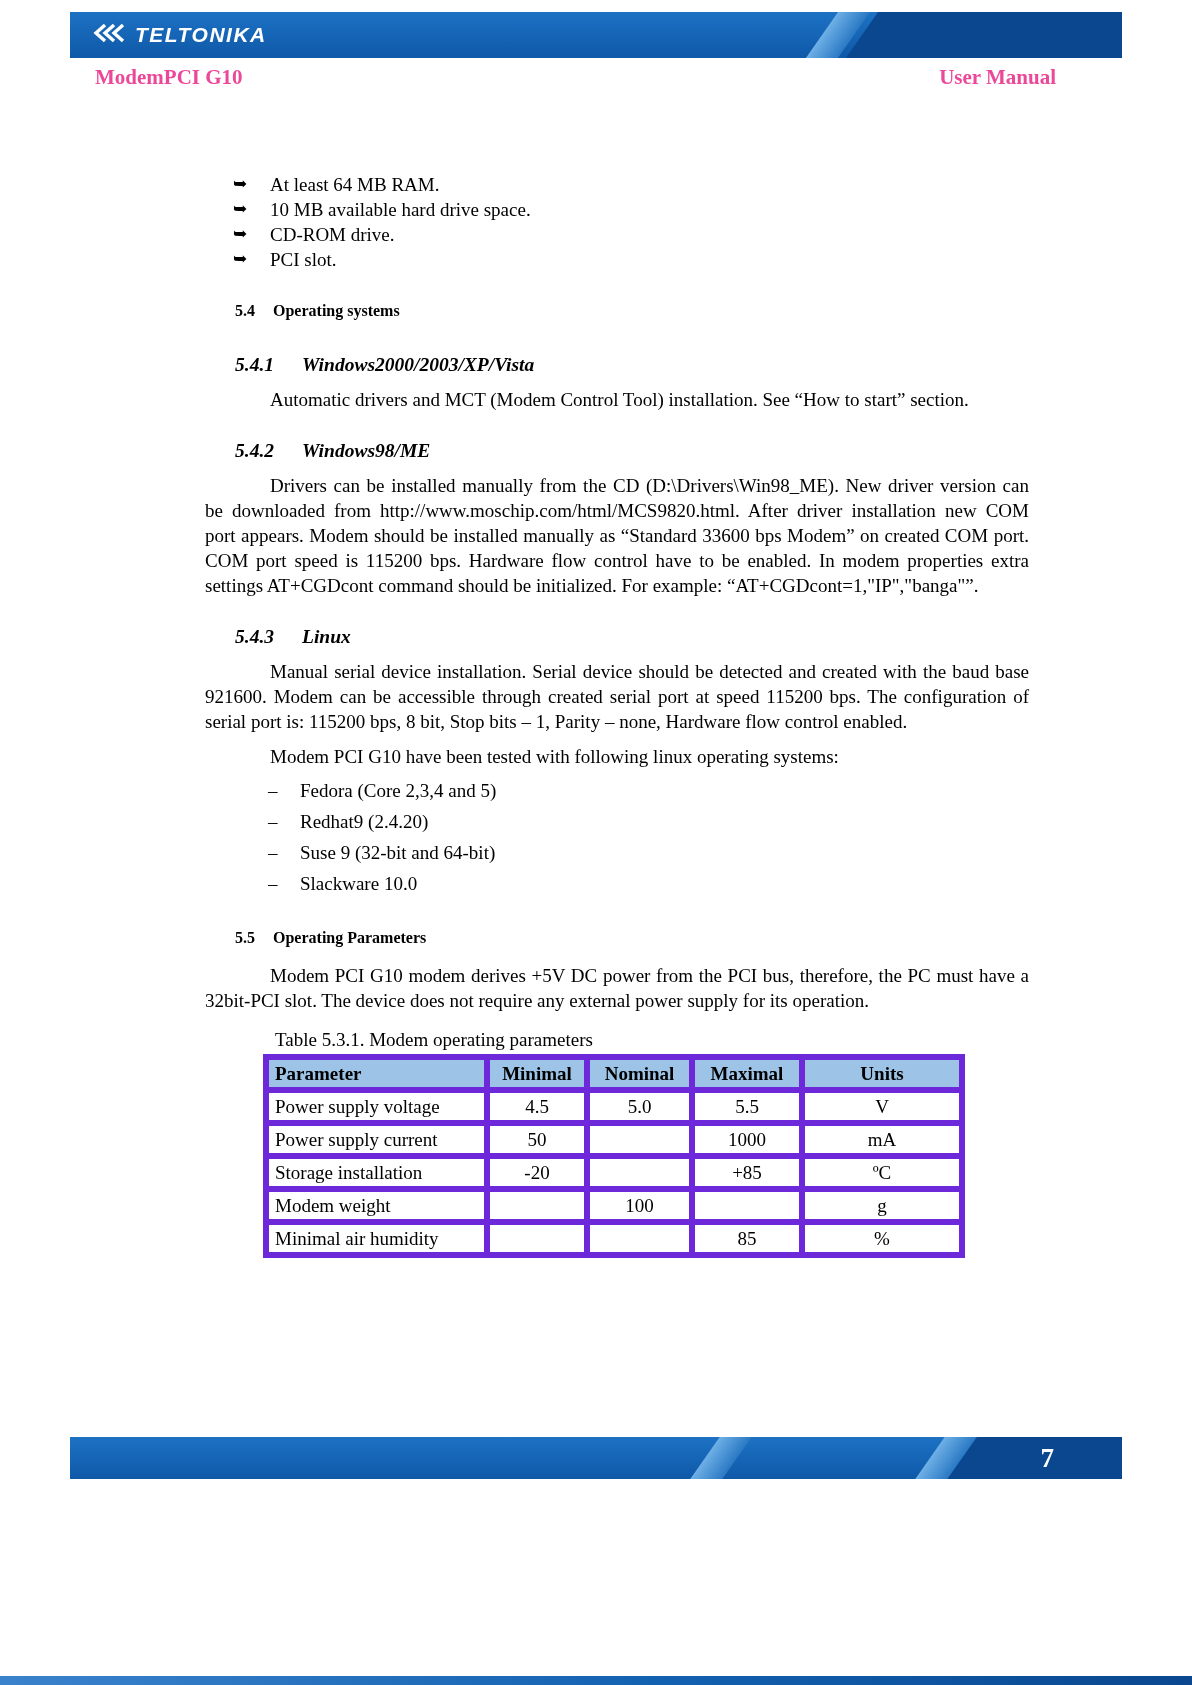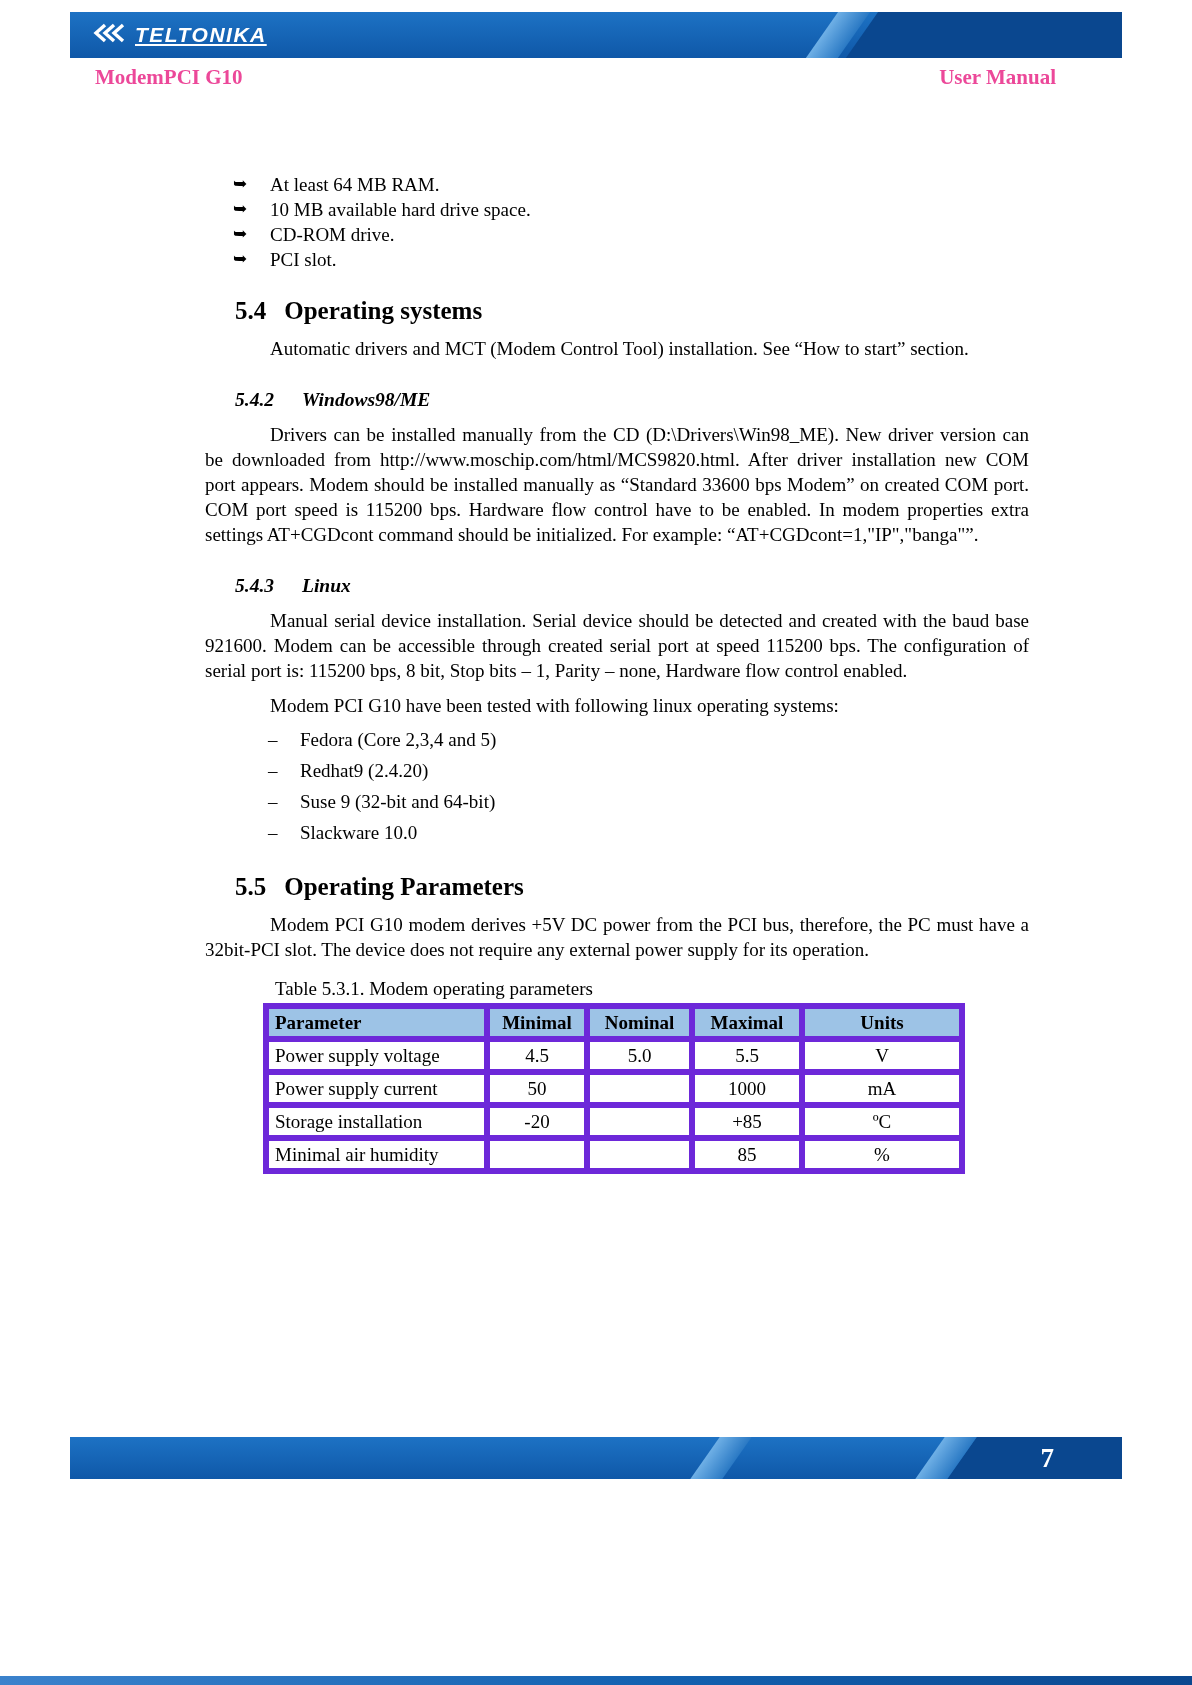--- a/index.html
+++ b/index.html
@@ -20,40 +20,40 @@
   .topbar { top:12px; }
   .seg { position:absolute; top:-6px; bottom:-6px; transform:skewX(-35deg); }
   .seg-dark  { right:-40px; width:300px; background:#0a478f; }
   .seg-light { width:32px; background:linear-gradient(90deg,#6fb0e6,#2a79c4); }
   .topbar .seg-light { right:268px; }
 
   .logo { position:absolute; left:22px; top:50%; transform:translateY(-50%);
           display:flex; align-items:center; gap:7px; }
   .brand {
     color:#fff; font-family:"Liberation Sans", sans-serif;
-    font-weight:bold; font-style:italic; font-size:21px; letter-spacing:1.5px;text-decoration:underline;
+    font-weight:bold; font-style:italic; font-size:21px; letter-spacing:1.5px;
   }
 
   
   .subheader {
     position:absolute; left:70px; right:70px; top:64px;
     display:flex; justify-content:space-between;
     padding:0 66px 0 25px;
     color:#ec4899; font-weight:bold; font-size:21px; line-height:26px;
   }
 
   
   .content { position:absolute; left:205px; top:172px; width:824px;
              font-size:19px; line-height:25px; }
 
   .req-list { list-style:none; }
   .req-list li { position:relative; padding-left:65px; }
   .req-list .bullet { position:absolute; left:28px; top:-1px; font-family:"DejaVu Sans", sans-serif; font-size:17px; }
 
-  .h-major { font-size:25px; line-height:30px; font-weight:bold; margin:24px 0 0 30px; }
+  .h-major { font-size:16px; line-height:30px; font-weight:bold; margin:24px 0 0 30px; }
   .h-major .num { margin-right:18px; }
   .h-minor { font-size:19.5px; line-height:25px; font-weight:bold; font-style:italic; margin:26px 0 0 30px; }
   .h-minor .num { margin-right:28px; }
 
   .para { text-align:justify; text-indent:65px; margin-top:10px; }
 
   .dash-list { list-style:none; margin-top:6px; }
   .dash-list li { position:relative; padding-left:95px; line-height:31px; }
   .dash-list .dash { position:absolute; left:63px; }
 
@@ -127,20 +127,23 @@
       <li>
         <span class="bullet">➥</span>
         <span>PCI slot.</span>
       </li>
     </ul>
 
     <h2 class="h-major">
       <span class="num">5.4</span><span>Operating systems</span>
     </h2>
 
+    <h3 class="h-minor">
+      <span class="num">5.4.1</span><span>Windows2000/2003/XP/Vista</span>
+    </h3>
     <p class="para">Automatic drivers and MCT (Modem Control Tool) installation. See “How to start” section.</p>
 
     <h3 class="h-minor">
       <span class="num">5.4.2</span><span>Windows98/ME</span>
     </h3>
     <p class="para">Drivers can be installed manually from the CD (D:\Drivers\Win98_ME). New driver version can be downloaded from http://www.moschip.com/html/MCS9820.html. After driver installation new COM port appears. Modem should be installed manually as “Standard 33600 bps Modem” on created COM port. COM port speed is 115200 bps. Hardware flow control have to be enabled. In modem properties extra settings AT+CGDcont command should be initialized. For example: “AT+CGDcont=1,"IP","banga"”.</p>
 
     <h3 class="h-minor">
       <span class="num">5.4.3</span><span>Linux</span>
     </h3>
@@ -206,20 +209,27 @@
           <td>mA</td>
         </tr>
         <tr>
           <td>Storage installation</td>
           <td>-20</td>
           <td></td>
           <td>+85</td>
           <td>ºC</td>
         </tr>
         <tr>
+          <td>Modem weight</td>
+          <td></td>
+          <td>100</td>
+          <td></td>
+          <td>g</td>
+        </tr>
+        <tr>
           <td>Minimal air humidity</td>
           <td></td>
           <td></td>
           <td>85</td>
           <td>%</td>
         </tr>
       </tbody>
     </table>
 
   </main>

